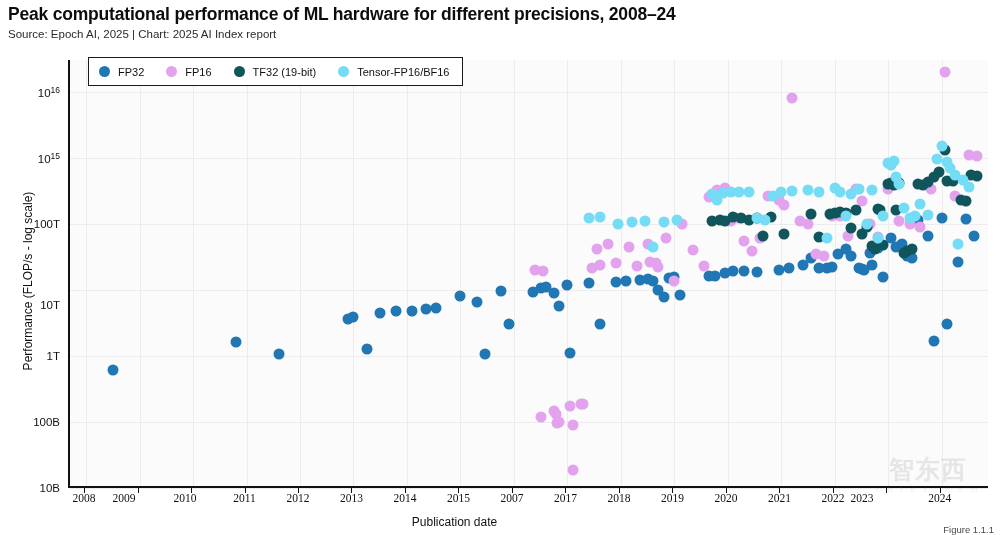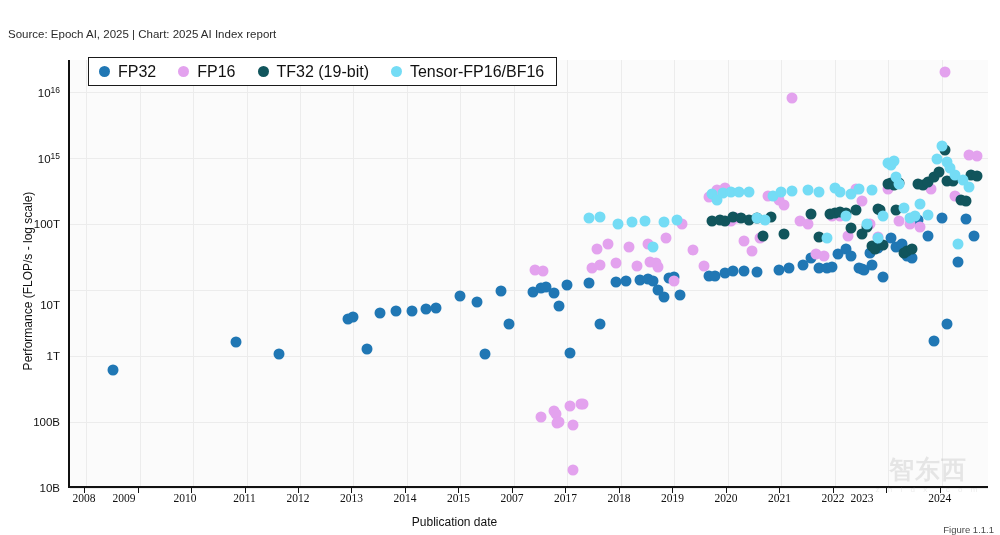--- a/index.html
+++ b/index.html
@@ -69,21 +69,21 @@
   
   .legend{
     position:absolute;left:88px;top:57px;
     background:#fff;border:1.5px solid #1a1a1a;
     padding:5px 12px 5px 10px;
     display:flex;align-items:center;gap:22px;
     box-sizing:border-box;height:29px;
   }
   .legend-item{display:flex;align-items:center;gap:8px;}
   .legend-swatch{width:11px;height:11px;border-radius:50%;display:inline-block;}
-  .legend-text{font-size:16px;color:#111;white-space:nowrap;}
+  .legend-text{font-size:11px;color:#111;white-space:nowrap;}
 
   
   .watermark{
     position:absolute;left:862px;top:447px;
     width:132px;height:62px;
     opacity:0.22;pointer-events:none;
     color:#8a8a8a;
   }
   .wm-text{
     position:absolute;left:0;top:6px;width:132px;text-align:center;
@@ -96,20 +96,21 @@
   .figure-caption{
     position:absolute;right:6px;top:524px;
     font-size:9.5px;color:#4a4a4a;white-space:nowrap;
   }
 </style>
 </head>
 <body>
 
 <div id="chart-root">
 
+  <div class="title">Peak computational performance of ML hardware for different precisions, 2008–24</div>
   <div class="subtitle">Source: Epoch AI, 2025 | Chart: 2025 AI Index report</div>
 
   <div class="ytick-wrap" id="ytick-wrap">
       <div class="ylab" style="top: 488px;">10B</div>
       <div class="ylab" style="top: 421.921px;">100B</div>
       <div class="ylab" style="top: 355.843px;">1T</div>
       <div class="ylab" style="top: 289.764px; margin-top: 15px;">10T</div>
       <div class="ylab" style="top: 223.685px;">100T</div>
       <div class="ylab" style="top: 157.606px;">10<sup>15</sup></div>
       <div class="ylab" style="top: 91.5276px;">10<sup>16</sup></div>

